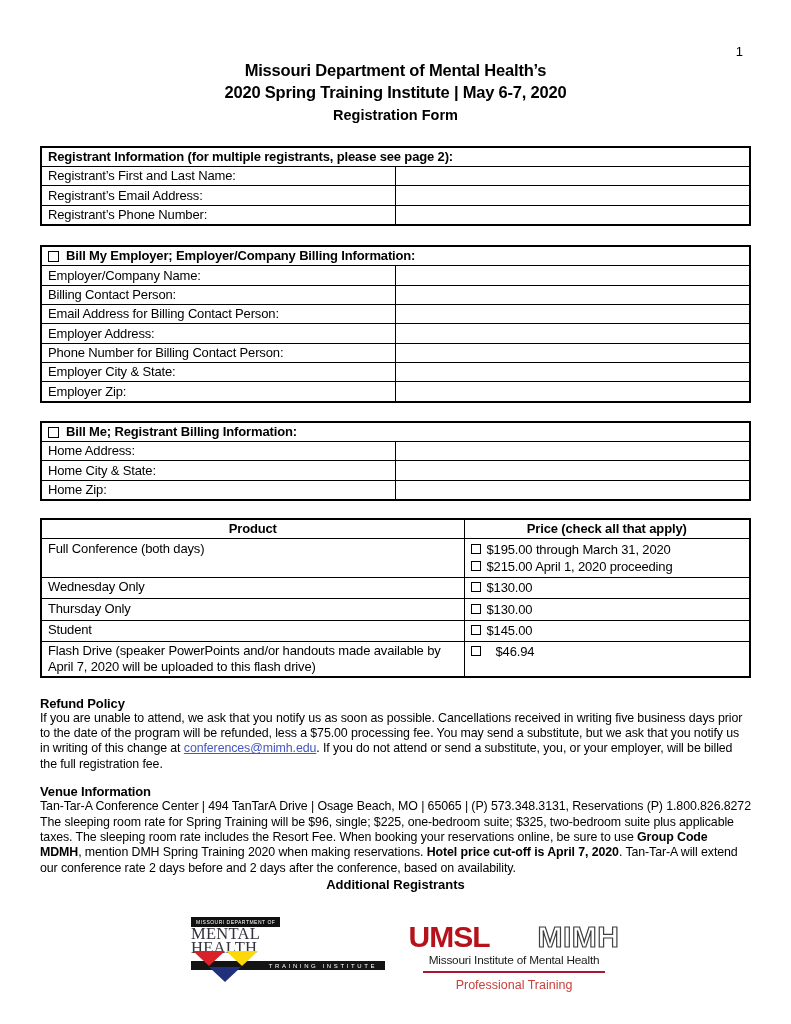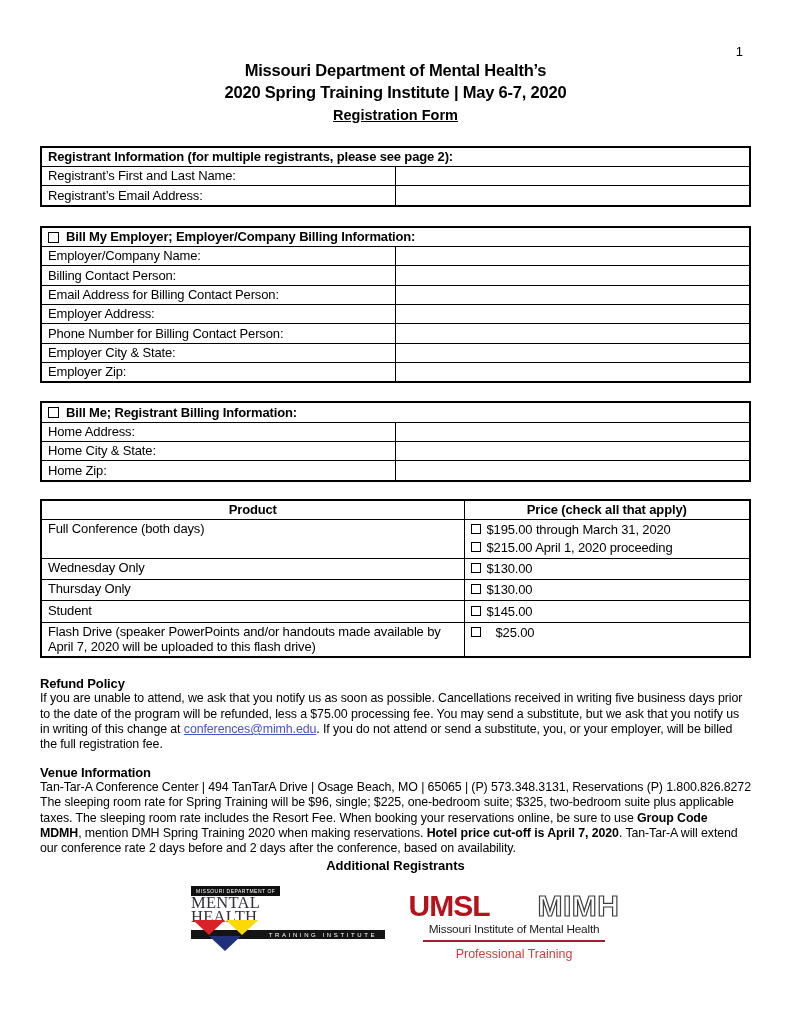--- a/index.html
+++ b/index.html
@@ -14,21 +14,21 @@
     --prof-training-red:#c9413c;
   }
   *{box-sizing:border-box;margin:0;padding:0;}
   html,body{background:#fff;}
   body{width:791px;height:1024px;overflow:hidden;font-family:"Liberation Sans","DejaVu Sans",sans-serif;color:#000;position:relative;}
   .page{width:791px;height:1024px;position:relative;}
   .page-number{position:absolute;top:44px;right:48px;font-size:13px;}
   .content{margin:0 40px;}
   .doc-header{padding-top:60px;text-align:center;line-height:1.32;}
   .title-main{font-size:16.5px;font-weight:bold;letter-spacing:-0.2px;}
-  .title-form{font-size:14.5px;font-weight:bold;text-decoration:underline;margin-top:2px;}
+  .title-form{font-size:14.5px;font-weight:bold;margin-top:2px;}
 
   table.form-table{border-collapse:collapse;width:711px;table-layout:fixed;}
   table.form-table td{border:1px solid #000;font-size:13px;letter-spacing:-0.15px;padding:1.5px 6px;line-height:1.18;vertical-align:top;}
   table.form-table{border:2px solid #000;}
   tr.hdr td{font-weight:bold;}
   .t1{margin-top:21px;}
   .t1 td.lbl{width:225px;}
   .t2{margin-top:19px;}
   .t2 td.lbl{width:262px;}
   .t3{margin-top:18px;}
@@ -44,21 +44,21 @@
   .opt-wide-gap .checkbox{margin-right:15px;}
 
   .section{margin-top:18px;}
   .section-heading{font-size:13px;font-weight:bold;letter-spacing:-0.15px;}
   .body-text{font-size:12.4px;letter-spacing:-0.1px;line-height:15.4px;width:711px;}
   .email-link{color:var(--link-blue);text-decoration:underline;cursor:pointer;}
   .bold{font-weight:bold;}
   .venue-section{margin-top:12px;}
   .addl-reg{text-align:center;font-weight:bold;font-size:13px;margin-top:1px;}
 
-  .logos-row{display:flex;justify-content:center;align-items:flex-start;gap:35px;margin-top:10px;}
+  .logos-row{display:flex;justify-content:center;align-items:flex-start;gap:35px;margin-top:22px;}
   
   .logo-mdmh{position:relative;width:202px;height:88px;}
   .mdmh-dept{position:absolute;top:3px;left:5px;background:#101010;color:#fff;font-size:5px;letter-spacing:0.5px;padding:2px 5px;white-space:nowrap;}
   .mdmh-name{position:absolute;top:13px;left:5px;font-family:"Liberation Serif","DejaVu Serif",serif;font-size:16.5px;line-height:0.83;color:#32323c;letter-spacing:0.3px;}
   .mdmh-bigtext{position:absolute;top:13px;left:64px;font-size:22px;white-space:nowrap;letter-spacing:0.5px;}
   .mdmh-year{color:var(--logo-steel-blue);font-weight:bold;}
   .mdmh-season{color:var(--logo-spring-gray);letter-spacing:2px;}
   .mdmh-bar{position:absolute;top:47px;left:5px;width:194px;height:9px;background:#141414;z-index:1;display:flex;align-items:center;justify-content:flex-end;padding-right:8px;}
   .mdmh-bar span{color:#fff;font-size:6px;letter-spacing:2.6px;white-space:nowrap;position:relative;top:0.5px;}
   .tri{position:absolute;width:0;height:0;z-index:2;}
@@ -95,20 +95,24 @@
             <td colspan="2">Registrant Information (for multiple registrants, please see page 2):</td>
           </tr>
       <tr>
         <td class="lbl">Registrant’s First and Last Name:</td>
         <td></td>
       </tr>
       <tr>
         <td class="lbl">Registrant’s Email Address:</td>
         <td></td>
       </tr>
+      <tr>
+        <td class="lbl">Registrant’s Phone Number:</td>
+        <td></td>
+      </tr>
     </tbody>
       </table>
 
     <table class="form-table t2">
       <tbody>
           <tr class="hdr">
             <td colspan="2"><span class="checkbox"></span><span>Bill My Employer; Employer/Company Billing Information:</span></td>
           </tr>
       <tr>
         <td class="lbl">Employer/Company Name:</td>
@@ -205,21 +209,21 @@
                 <span class="checkbox"></span>
                 <span>$145.00</span>
               </div>
         </td>
       </tr>
       <tr>
         <td class="prod-col">Flash Drive (speaker PowerPoints and/or handouts made available by April 7, 2020 will be uploaded to this flash drive)</td>
         <td>
           <div class="opt opt-wide-gap">
                 <span class="checkbox"></span>
-                <span>$25.00</span>
+                <span>$46.94</span>
               </div>
         </td>
       </tr>
     </tbody>
       </table>
 
     <div class="section">
       <div class="section-heading">Refund Policy</div>
       <div class="body-text"><span>If you are unable to attend, we ask that you notify us as soon as possible. Cancellations received in writing five business days prior to the date of the program will be refunded, less a $75.00 processing fee. You may send a substitute, but we ask that you notify us in writing of this change at </span><a class="email-link">conferences@mimh.edu</a><span>. If you do not attend or send a substitute, you, or your employer, will be billed the full registration fee.</span></div>
     </div>

